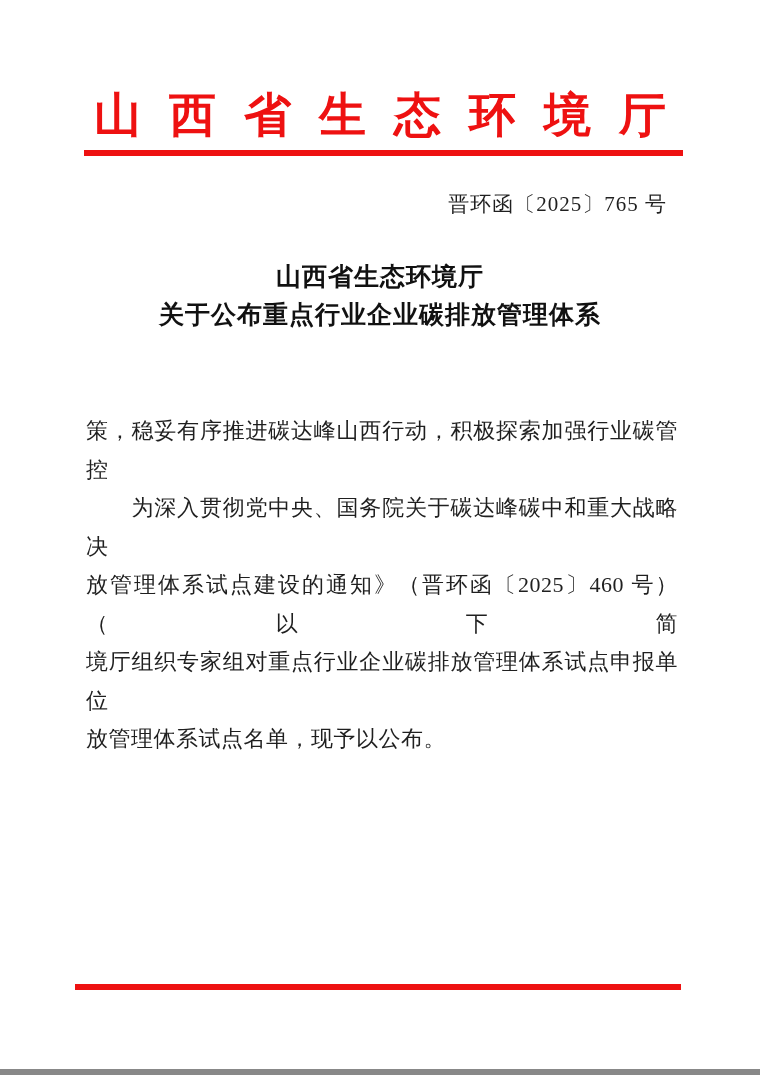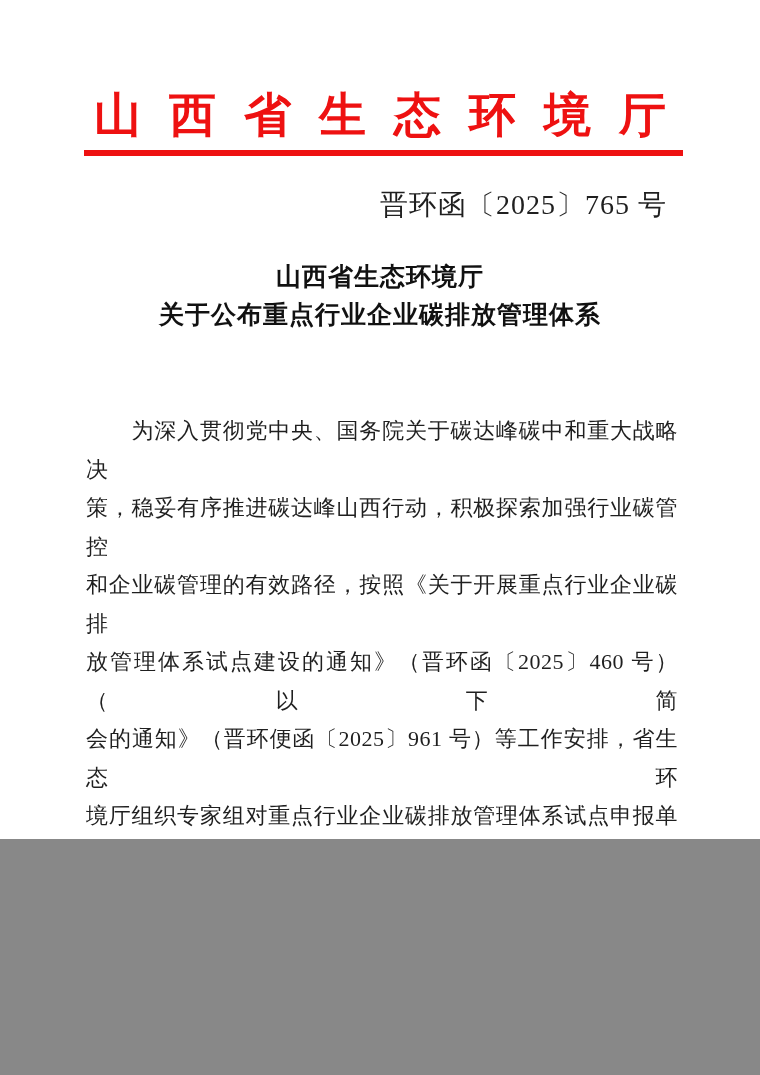--- a/index.html
+++ b/index.html
@@ -1,21 +1,21 @@
 <!DOCTYPE html>
 <html style="--red: #ee1111;"><head>
 <meta charset="utf-8">
 <style>
   * { margin: 0; padding: 0; box-sizing: border-box; }
   html, body { background: #888; }
   body { display: flex; justify-content: center; }
   .page {
     position: relative;
     width: 760px;
-    height: 839px;
+    height: 1069px;
     background: #ffffff;
     font-family: "Liberation Serif", "DejaVu Serif", serif;
     color: #1f1f1f;
     overflow: hidden;
   }
 
   
   .agency {
     position: absolute;
     top: 86px;
@@ -40,21 +40,21 @@
     background: #ffffff;
   }
   .rule-top    { top: 150px; left: 84px;  width: 599px; }
   .rule-bottom { top: 984px; left: 75px;  width: 606px; }
 
   
   .doc-number {
     position: absolute;
     top: 191px;
     right: 93px;
-    font-size: 28px;
+    font-size: 21px;
     line-height: 27px;
     letter-spacing: 1px;
     color: #1f1f1f;
     white-space: nowrap;
   }
 
   
   .doc-title {
     position: absolute;
     top: 258px;
@@ -94,25 +94,23 @@
   <div class="rule rule-top"></div>
 
   <div class="doc-number">晋环函〔2025〕765 号</div>
 
   <div class="doc-title">
     <div>山西省生态环境厅</div>
     <div>关于公布重点行业企业碳排放管理体系</div>
   </div>
 
   <div class="body-text">
+    <div class="body-line fill">策，稳妥有序推进碳达峰山西行动，积极探索加强行业碳管控</div>
     <div class="body-line fill">　　为深入贯彻党中央、国务院关于碳达峰碳中和重大战略决</div>
-    <div class="body-line fill">策，稳妥有序推进碳达峰山西行动，积极探索加强行业碳管控</div>
-    <div class="body-line fill">和企业碳管理的有效路径，按照《关于开展重点行业企业碳排</div>
     <div class="body-line fill">放管理体系试点建设的通知》（晋环函〔2025〕460 号）（以下简</div>
-    <div class="body-line fill">会的通知》（晋环便函〔2025〕961 号）等工作安排，省生态环</div>
     <div class="body-line fill">境厅组织专家组对重点行业企业碳排放管理体系试点申报单位</div>
     <div class="body-line para-end">放管理体系试点名单，现予以公布。</div>
 
   </div>
 
   <div class="rule rule-bottom"></div>
 
 </div>
 
 </body></html>

